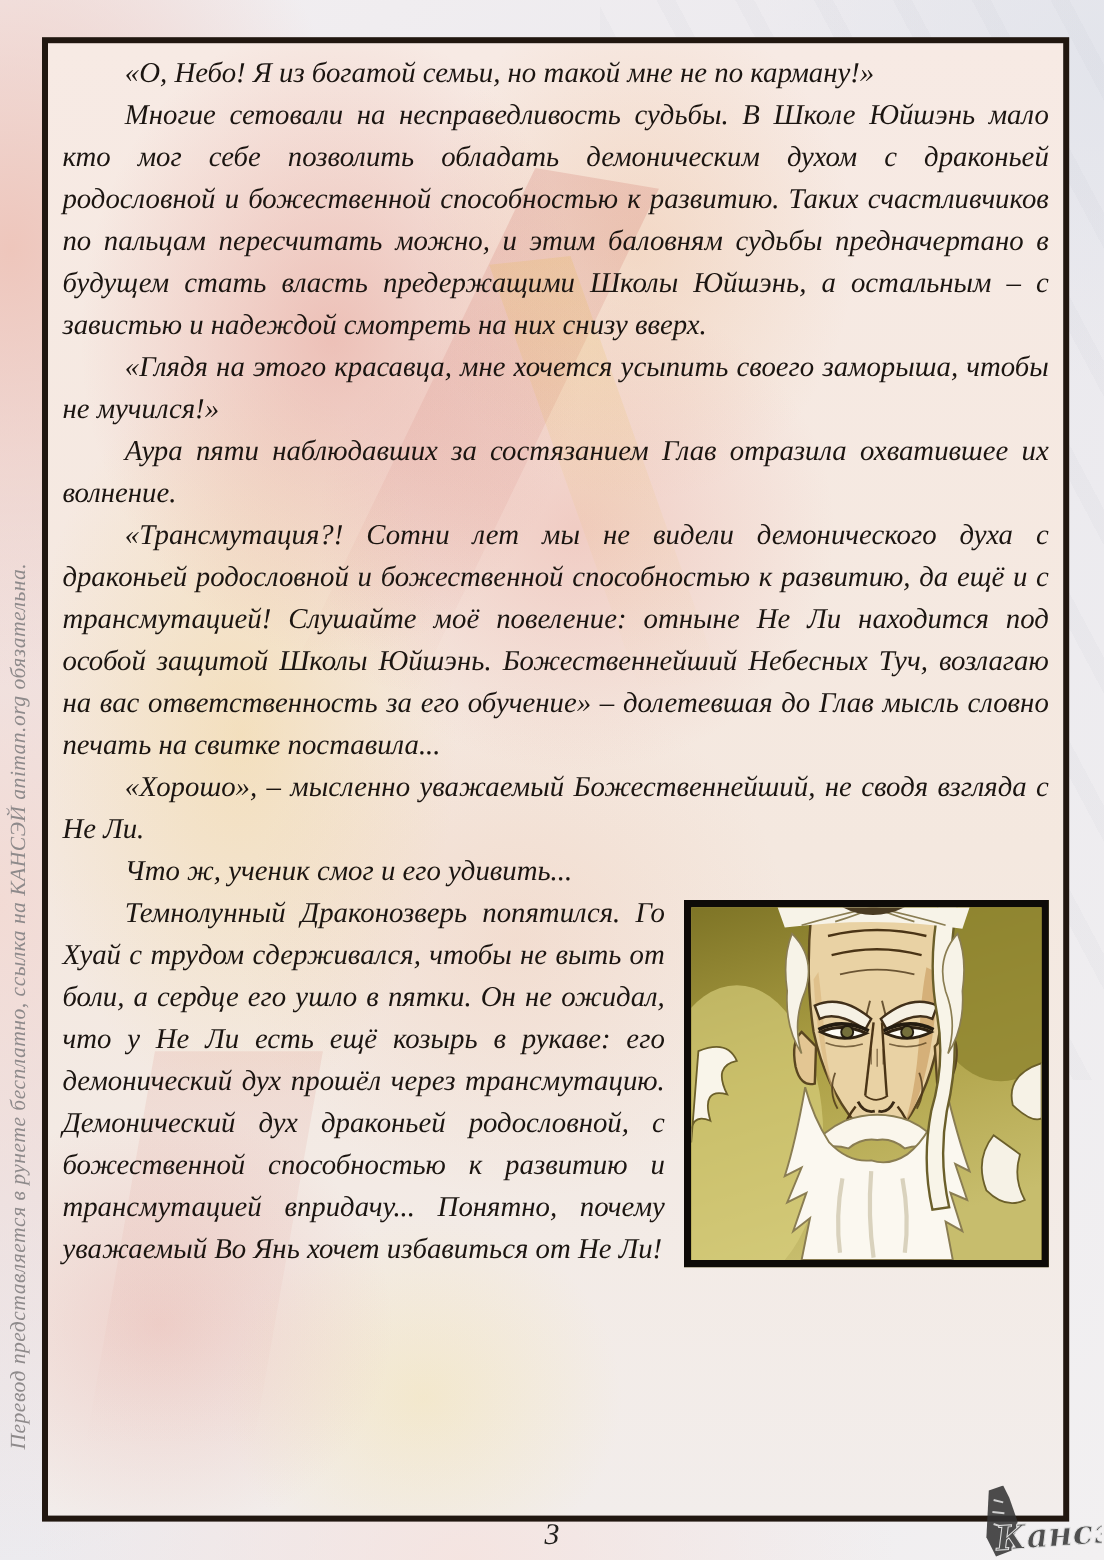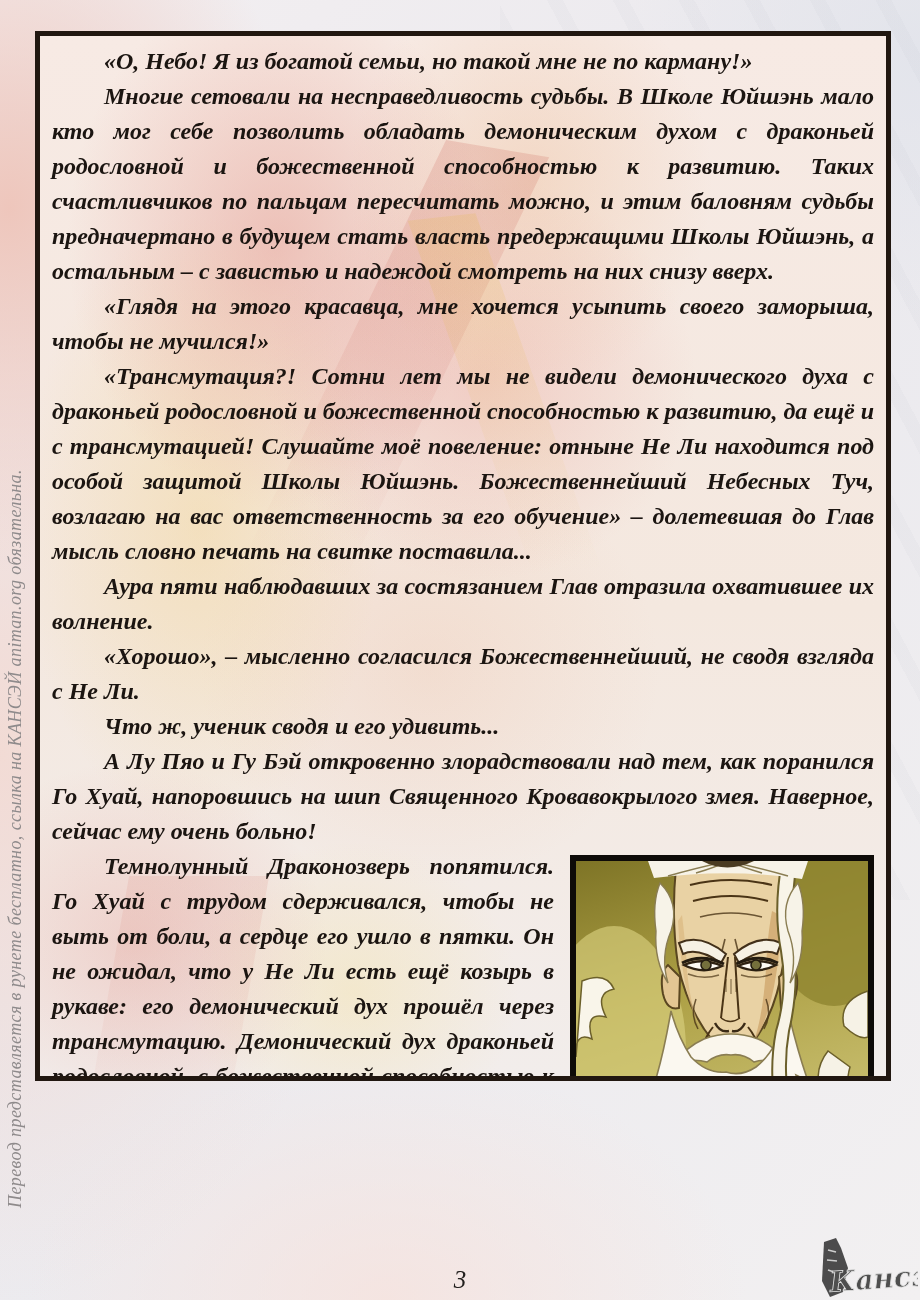--- a/index.html
+++ b/index.html
@@ -16,32 +16,31 @@
       radial-gradient(480px 320px at 42% 100%, rgba(246,226,221,0.8), rgba(246,226,221,0) 75%),
       radial-gradient(420px 380px at 100% 4%, rgba(226,228,235,0.9), rgba(226,228,235,0) 70%),
       linear-gradient(135deg,#f3eff1 0%, #eae9ee 45%, #f2f0f1 100%);
   }
   .page-streaks {
     position:absolute; right:0; top:0; width:420px; height:900px; opacity:.35;
     background:repeating-linear-gradient(62deg, rgba(168,172,184,0.18) 0 14px, rgba(255,255,255,0) 14px 58px);
   }
   
   .textbox {
-    position:absolute; left:35px; top:31px; width:856px; height:1050px;
+    position:absolute; left:35px; top:31px; width:856px; height:1237px;
     box-sizing:border-box; border:5px solid #211710; overflow:hidden;
     background:
       radial-gradient(300px 380px at 28% 20%, rgba(222,126,114,0.38), rgba(222,126,114,0) 70%),
       radial-gradient(260px 300px at 58% 14%, rgba(233,170,120,0.28), rgba(233,170,120,0) 70%),
       radial-gradient(300px 280px at 52% 33%, rgba(229,138,128,0.30), rgba(229,138,128,0) 72%),
       radial-gradient(250px 430px at 19% 47%, rgba(240,205,120,0.33), rgba(240,205,120,0) 72%),
       radial-gradient(320px 300px at 46% 61%, rgba(236,180,150,0.22), rgba(236,180,150,0) 72%),
       radial-gradient(270px 250px at 11% 87%, rgba(228,148,138,0.30), rgba(228,148,138,0) 72%),
       radial-gradient(230px 210px at 37% 92%, rgba(244,222,140,0.30), rgba(244,222,140,0) 72%),
       linear-gradient(180deg,#f7eae4 0%, #f4e8df 55%, #f2edeb 100%);
-    font-weight: bold;
   }
   .streak { position:absolute; pointer-events:none; }
   .streak.s1 { left:300px; top:110px; width:110px; height:430px;
     background:linear-gradient(rgba(190,62,52,0.16), rgba(190,62,52,0));
     transform:skewX(-18deg) rotate(9deg); }
   .streak.s2 { left:430px; top:180px; width:70px; height:360px;
     background:linear-gradient(rgba(231,186,70,0.20), rgba(231,186,70,0));
     transform:skewX(14deg) rotate(-6deg); }
   .streak.s3 { left:60px; top:840px; width:140px; height:330px;
     background:linear-gradient(rgba(214,120,108,0.14), rgba(214,120,108,0));
@@ -85,25 +84,24 @@
 
   <div class="textbox">
     <div class="streak s1"></div>
     <div class="streak s2"></div>
     <div class="streak s3"></div>
 
     <div class="content">
       <p>«О, Небо! Я из богатой семьи, но такой мне не по карману!»</p>
       <p>Многие сетовали на несправедливость судьбы. В Школе Юйшэнь мало кто мог себе позволить обладать демоническим духом с драконьей родословной и божественной способностью к развитию. Таких счастливчиков по пальцам пересчитать можно, и этим баловням судьбы предначертано в будущем стать власть предержащими Школы Юйшэнь, а остальным – с завистью и надеждой смотреть на них снизу вверх.</p>
       <p>«Глядя на этого красавца, мне хочется усыпить своего заморыша, чтобы не мучился!»</p>
+      <p>Аура пяти наблюдавших за состязанием Глав отразила охватившее их волнение.</p>
       <p>«Трансмутация?! Сотни лет мы не видели демонического духа с драконьей родословной и божественной способностью к развитию, да ещё и с трансмутацией! Слушайте моё повеление: отныне Не Ли находится под особой защитой Школы Юйшэнь. Божественнейший Небесных Туч, возлагаю на вас ответственность за его обучение» – долетевшая до Глав мысль словно печать на свитке поставила...</p>
-      <p>Аура пяти наблюдавших за состязанием Глав отразила охватившее их волнение.</p>
-      <p>«Хорошо», – мысленно согласился Божественнейший, не сводя взгляда с Не Ли.</p>
-      <p>Что ж, ученик сводя и его удивить...</p>
-      <p>А Лу Пяо и Гу Бэй откровенно злорадствовали над тем, как поранился Го Хуай, напоровшись на шип Священного Кровавокрылого змея. Наверное, сейчас ему очень больно!</p>
+      <p>«Хорошо», – мысленно уважаемый Божественнейший, не сводя взгляда с Не Ли.</p>
+      <p>Что ж, ученик смог и его удивить...</p>
 
       <div class="inset">
         <svg width="292" height="294" viewBox="0 0 292 294">
           <defs>
             <linearGradient id="bgG" x1="0" y1="0" x2="0.3" y2="1">
               <stop offset="0" stop-color="#7e7426"></stop>
               <stop offset="0.5" stop-color="#ada045"></stop>
               <stop offset="1" stop-color="#c7bd6d"></stop>
             </linearGradient>
           </defs>

